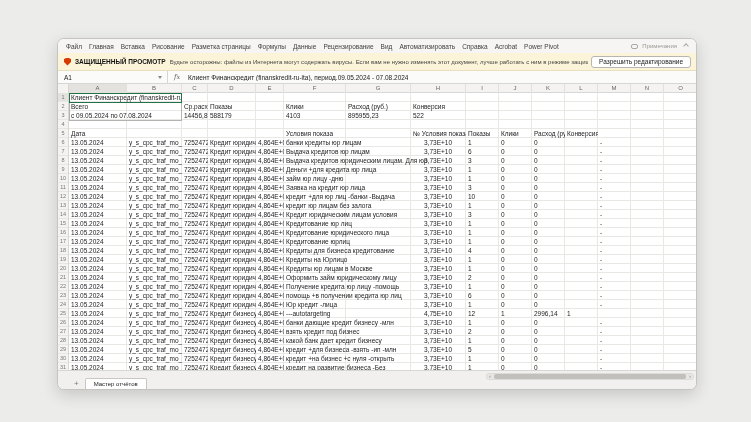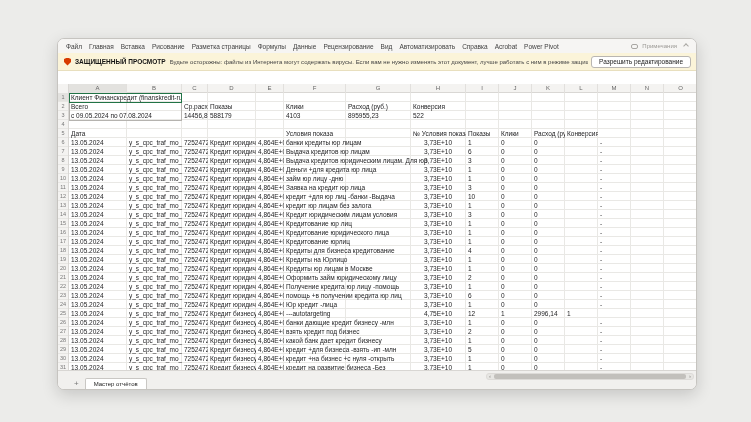--- a/index.html
+++ b/index.html
@@ -76,20 +76,28 @@
     </span>
   </div>
 
   <div class="pv">
     <span class="shield"></span>
     <span class="pv-label">ЗАЩИЩЕННЫЙ ПРОСМОТР</span>
     <span class="pv-msg">Будьте осторожны: файлы из Интернета могут содержать вирусы. Если вам не нужно изменять этот документ, лучше работать с ним в режиме защищенного просмотра.</span>
     <button class="pv-btn">Разрешить редактирование</button>
   </div>
 
+  <div class="fbar">
+    <span class="namebox">
+      <span>A1</span>
+      <span class="nb-chev"></span>
+    </span>
+    <span class="fx">fx</span>
+    <span class="fval">Клиент Финанскредит (finanskredit-ru-ita), период.09.05.2024 - 07.08.2024</span>
+  </div>
 
   <div class="sheet">
     <div class="colh-row">
       <span class="corner"></span>
       <span></span>
     <div class="colh hl" style="left: 11px; width: 58px;">A</div><div class="colh" style="left: 69px; width: 55px;">B</div><div class="colh" style="left: 124px; width: 26px;">C</div><div class="colh" style="left: 150px; width: 48px;">D</div><div class="colh" style="left: 198px; width: 28px;">E</div><div class="colh" style="left: 226px; width: 62px;">F</div><div class="colh" style="left: 288px; width: 65px;">G</div><div class="colh" style="left: 353px; width: 55px;">H</div><div class="colh" style="left: 408px; width: 33px;">I</div><div class="colh" style="left: 441px; width: 33px;">J</div><div class="colh" style="left: 474px; width: 33px;">K</div><div class="colh" style="left: 507px; width: 33px;">L</div><div class="colh" style="left: 540px; width: 33px;">M</div><div class="colh" style="left: 573px; width: 33px;">N</div><div class="colh" style="left: 606px; width: 34px;">O</div></div>
     <div class="gutter">
         <div class="rown hl" style="top: 0px;">1</div>
         <div class="rown" style="top: 9px;">2</div>
         <div class="rown" style="top: 18px;">3</div>

